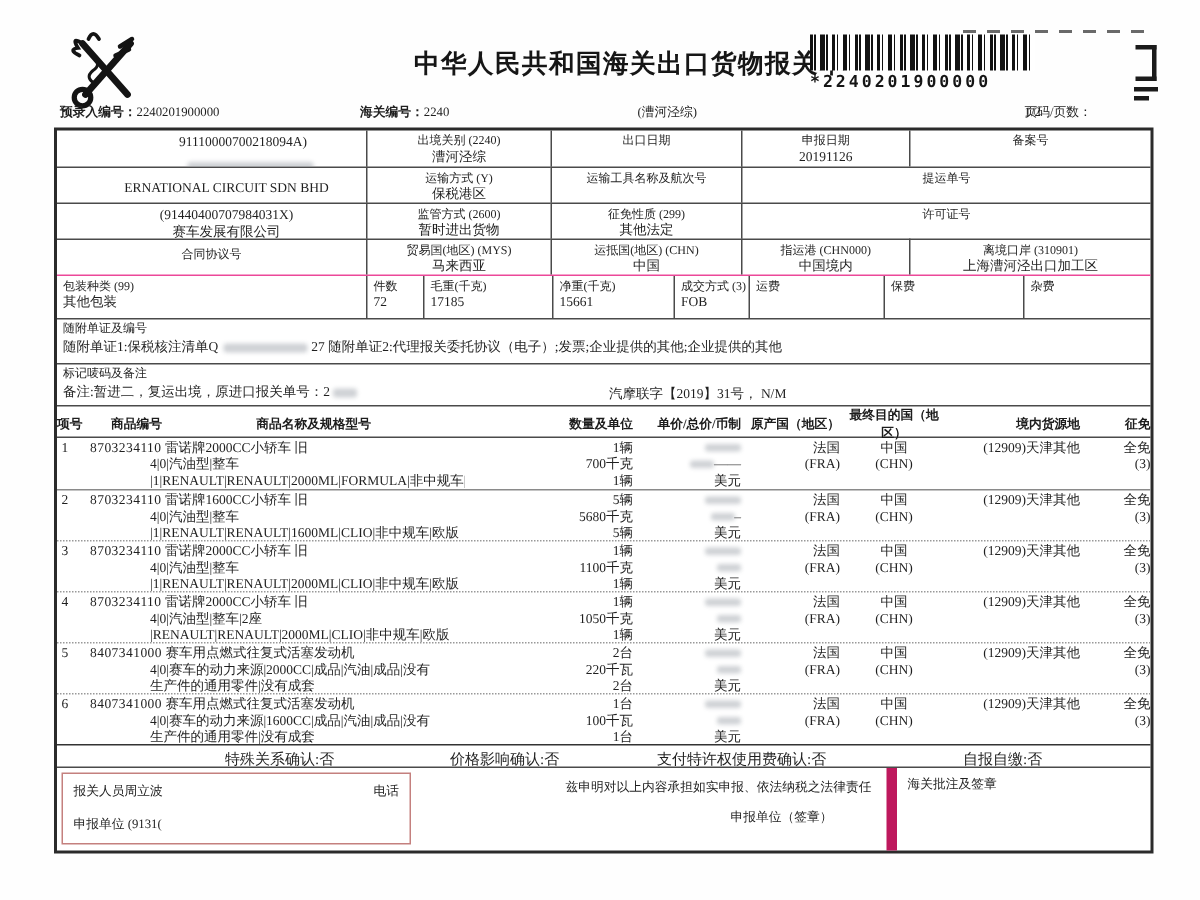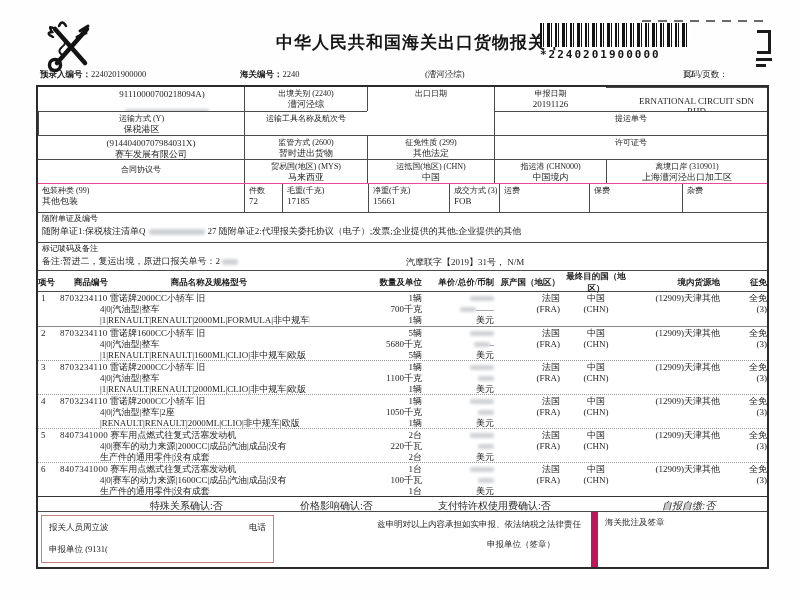--- a/index.html
+++ b/index.html
@@ -92,21 +92,21 @@
   .smudge { display:inline-block; background:#8d939c; opacity:.42; filter:blur(1.5px); border-radius:2px; vertical-align:middle; }
   .sm-a { width:84px; height:6px; margin-left:10px; margin-top:3px; }
   .sm-doc { width:56px; height:6px; margin:0 3px; }
   .sm-note { width:16px; height:6px; margin-left:2px; }
   .sm-p1 { width:24px; height:5px; }
   .sm-p2 { width:16px; height:5px; }
   .price-note { color:#3a3a3a; }
 
   .sec-confirm { position:relative; height:15px; border-top:1.5px solid #333; font-size:10px; }
   .sec-confirm span { position:absolute; top:2px; white-space:nowrap; }
-  .cf1 { left:112px; } .cf2 { left:262px;text-align:center; } .cf3 { left:400px; } .cf4 { left:624px;font-style:italic; }
+  .cf1 { left:112px; } .cf2 { left:262px;text-align:center; } .cf3 { left:400px; } .cf4 { left:604px; }
 
   .sec-footer { display:flex; height:56px; border-top:1px solid #4a4a4a; }
   .f-left { width:240px; position:relative; }
   .red-box { position:absolute; left:3px; top:3px; width:233px; height:48px;
     border:1px solid #c4807e; padding:6px 7px; font-size:8.5px; }
   .rb-line1 { display:flex; justify-content:space-between; }
   .rb-line2 { margin-top:10px; }
   .f-mid { flex:1; padding:7px 10px 0 10px; text-align:right; font-size:8.5px; line-height:11px; }
   .f-seal { margin-top:9px; padding-right:26px; }
   .f-right { width:176px; border-left:7px solid #be185d; padding:5px 7px; font-size:8.5px; }
@@ -163,20 +163,23 @@
         <div class="lab">出境关别 (2240)</div>
         <div class="val">漕河泾综</div>
       </div>
       <div class="cell r0">
         <div class="lab">出口日期</div>
       </div>
       <div class="cell r0">
         <div class="lab">申报日期</div>
         <div class="val">20191126</div>
       </div>
+      <div class="cell r0">
+        <div class="lab">备案号</div>
+      </div>
 
       <div class="cell c0 a2">
         <span>ERNATIONAL CIRCUIT SDN BHD</span>
       </div>
       <div class="cell">
         <div class="lab">运输方式 (Y)</div>
         <div class="val">保税港区</div>
       </div>
       <div class="cell">
         <div class="lab">运输工具名称及航次号</div>

